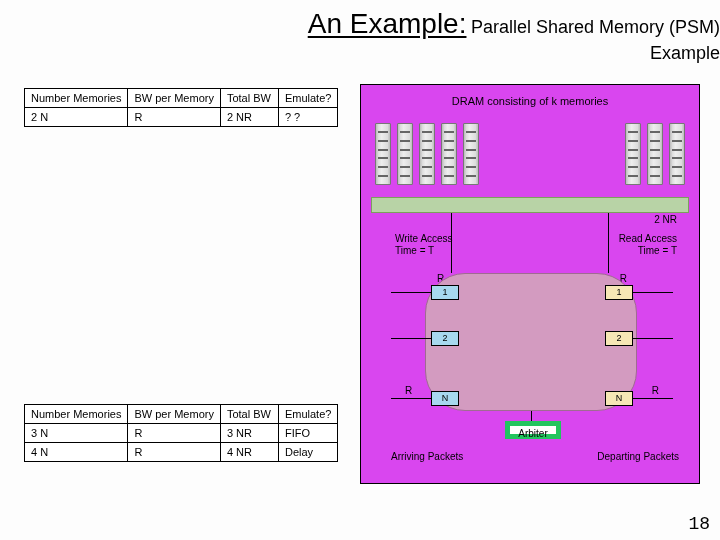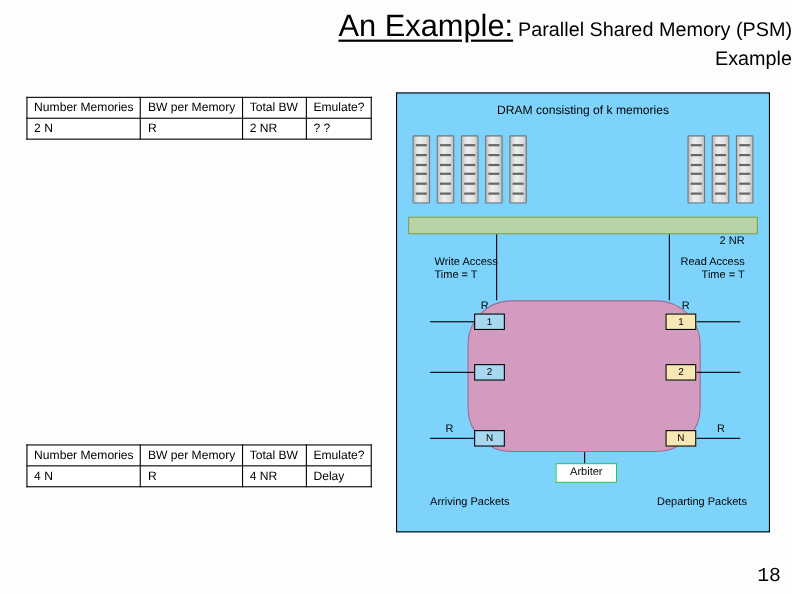--- a/index.html
+++ b/index.html
@@ -38,21 +38,21 @@
   .tbl2 { left: 24px; top: 404px; }
 
   
   .diagram {
     position: absolute;
     left: 360px;
     top: 84px;
     width: 340px;
     height: 400px;
     border: 1px solid #000;
-    background: #7dd3fc;
+    background: #d946ef;
   }
   .dram-label {
     position: absolute;
     left: 0; right: 0;
     top: 10px;
     text-align: center;
     font-size: 11px;
   }
 
   
@@ -157,21 +157,21 @@
   .port.out.p1 { right: 66px; top: 200px; }
   .port.out.p2 { right: 66px; top: 246px; }
   .port.out.pN { right: 66px; top: 306px; }
 
   .arbiter {
     position: absolute;
     left: 144px;
     top: 336px;
     width: 56px;
     height: 18px;
-    border: 1px solid #22c55e;
+    border: 5px solid #22c55e;
     background: #fff;
     font-size: 10px;
     text-align: center;
     line-height: 16px;
   }
 
   .bottomlabel {
     position: absolute;
     font-size: 10px;
     top: 366px;
@@ -222,20 +222,26 @@
 
 <table class="tbl tbl2">
   <tbody>
       <tr>
     <th>Number Memories</th>
     <th>BW per Memory</th>
     <th>Total BW</th>
     <th>Emulate?</th>
   </tr>
   <tr>
+    <td>3 N</td>
+    <td>R</td>
+    <td>3 NR</td>
+    <td>FIFO</td>
+  </tr>
+  <tr>
     <td>4 N</td>
     <td>R</td>
     <td>4 NR</td>
     <td>Delay</td>
   </tr>
 </tbody>
   </table>
 
 <div class="diagram">
   <div class="dram-label">DRAM consisting of k memories</div>

